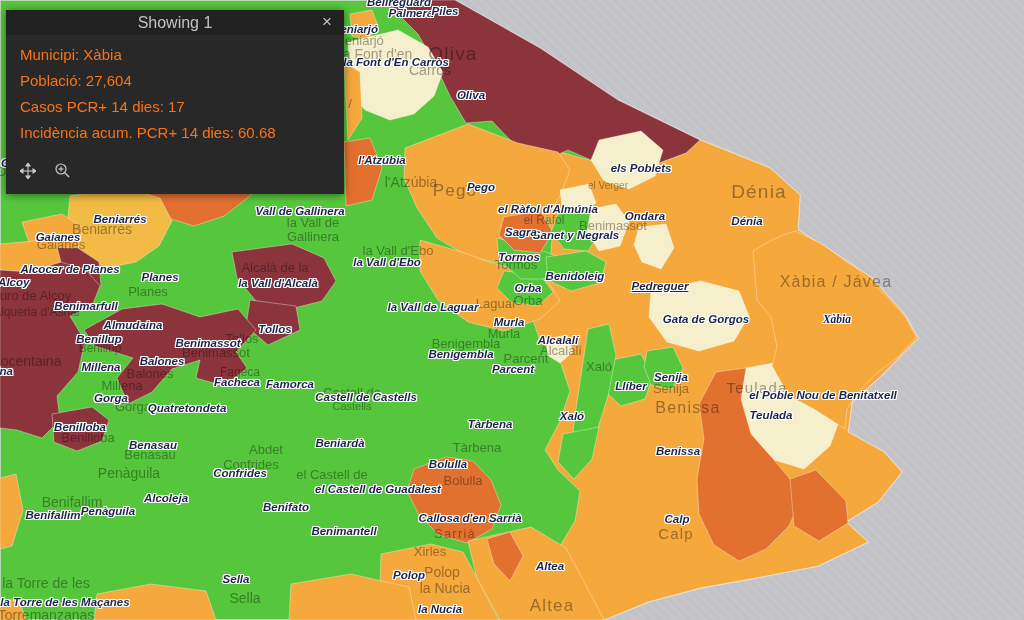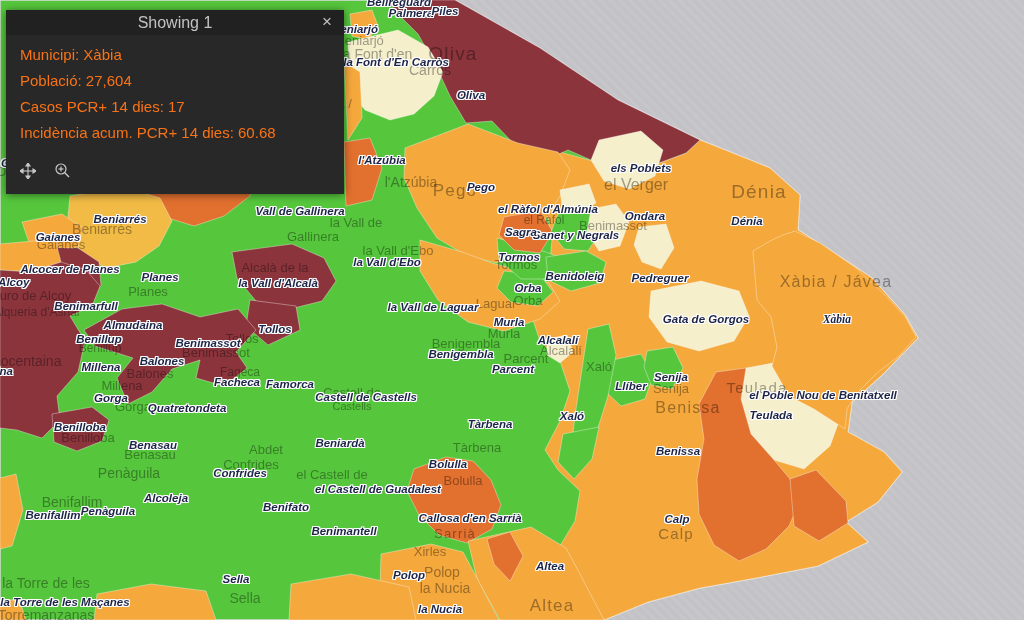--- a/index.html
+++ b/index.html
@@ -102,21 +102,21 @@
       <span class="bm" style="left: 341px; top: 103px; font-size: 13px;">ga /</span>
       <span class="bm" style="left: 337px; top: 117px; font-size: 13px;">ga</span>
       <span class="bm" style="left: 411px; top: 182px; font-size: 14px;">l'Atzúbia</span>
       <span class="bm sp" style="left: 455px; top: 191px; font-size: 17px;">Pego</span>
       <span class="bm" style="left: 10px; top: 171px; font-size: 13px;">Otos</span>
       <span class="bm" style="left: 49px; top: 183px; font-size: 13px;">Beniatjar</span>
       <span class="bm" style="left: 97px; top: 167px; font-size: 13px;">Salem</span>
       <span class="bm" style="left: 192px; top: 188px; font-size: 14px;">l'Orxà / Lorcha</span>
       <span class="bm" style="left: 102px; top: 229px; font-size: 14px;">Beniarrés</span>
       <span class="bm" style="left: 61px; top: 244px; font-size: 13px;">Gaianes</span>
-      <span class="bm" style="left: 313px; top: 222px; font-size: 13px; margin-left: 43px;">la Vall de</span>
+      <span class="bm" style="left: 313px; top: 222px; font-size: 13px;">la Vall de</span>
       <span class="bm" style="left: 313px; top: 236px; font-size: 13px;">Gallinera</span>
       <span class="bm" style="left: 275px; top: 267px; font-size: 13px;">Alcalà de la</span>
       <span class="bm" style="left: 30px; top: 295px; font-size: 13px;">Muro de Alcoy</span>
       <span class="bm" style="left: 37px; top: 312px; font-size: 12px;">Alqueria d'Asnar</span>
       <span class="bm" style="left: 26px; top: 361px; font-size: 14px;">Cocentaina</span>
       <span class="bm" style="left: 148px; top: 291px; font-size: 13px;">Planes</span>
       <span class="bm" style="left: 100px; top: 348px; font-size: 12px;">Benillup</span>
       <span class="bm" style="left: 216px; top: 352px; font-size: 13px;">Benimassot</span>
       <span class="bm" style="left: 242px; top: 338px; font-size: 13px;">Tollos</span>
       <span class="bm" style="left: 150px; top: 373px; font-size: 13px;">Balones</span>
@@ -150,21 +150,21 @@
       <span class="bm" style="left: 561px; top: 350px; font-size: 13px;">Alcalalí</span>
       <span class="bm" style="left: 526px; top: 358px; font-size: 13px;">Parcent</span>
       <span class="bm" style="left: 466px; top: 343px; font-size: 13px;">Benigembla</span>
       <span class="bm" style="left: 504px; top: 333px; font-size: 13px;">Murla</span>
       <span class="bm" style="left: 496px; top: 303px; font-size: 13px;">Laguar</span>
       <span class="bm" style="left: 398px; top: 250px; font-size: 13px;">la Vall d'Ebo</span>
       <span class="bm" style="left: 516px; top: 264px; font-size: 13px;">Tormos</span>
       <span class="bm" style="left: 528px; top: 300px; font-size: 13px;">Orba</span>
       <span class="bm" style="left: 544px; top: 220px; font-size: 12px;">el Ràfol</span>
       <span class="bm" style="left: 613px; top: 225px; font-size: 13px;">Benimassot</span>
-      <span class="bm" style="left: 636px; top: 185px; font-size: 16px;">el Verger</span>
+      <span class="bm" style="left: 608px; top: 185px; font-size: 10px;">el Verger</span>
       <span class="bm sp" style="left: 759px; top: 192px; font-size: 19px;">Dénia</span>
       <span class="bm sp" style="left: 836px; top: 282px; font-size: 16px;">Xàbia / Jávea</span>
     </div>
   <div class="labels" id="ovlayer">
       <span class="ov" style="left: 399px; top: 2px;">Bellreguard</span>
       <span class="ov" style="left: 411px; top: 13px;">Palmera</span>
       <span class="ov" style="left: 445px; top: 11px;">Piles</span>
       <span class="ov" style="left: 355px; top: 29px;">Beniarjó</span>
       <span class="ov" style="left: 396px; top: 62px;">la Font d'En Carròs</span>
       <span class="ov" style="left: 471px; top: 95px;">Oliva</span>
@@ -220,21 +220,21 @@
       <span class="ov" style="left: 558px; top: 340px;">Alcalalí</span>
       <span class="ov" style="left: 572px; top: 416px;">Xaló</span>
       <span class="ov" style="left: 631px; top: 386px;">Llíber</span>
       <span class="ov" style="left: 671px; top: 377px;">Senija</span>
       <span class="ov" style="left: 678px; top: 451px;">Benissa</span>
       <span class="ov" style="left: 677px; top: 519px;">Calp</span>
       <span class="ov" style="left: 706px; top: 319px; text-align: center;">Gata de Gorgos</span>
       <span class="ov" style="left: 837px; top: 319px; font-family: Liberation Serif, serif;">Xàbia</span>
       <span class="ov" style="left: 823px; top: 395px;">el Poble Nou de Benitatxell</span>
       <span class="ov" style="left: 771px; top: 415px;">Teulada</span>
-      <span class="ov" style="left: 660px; top: 278px;">Pedreguer</span>
+      <span class="ov" style="left: 660px; top: 286px; text-decoration: underline;">Pedreguer</span>
       <span class="ov" style="left: 645px; top: 216px;">Ondara</span>
       <span class="ov" style="left: 576px; top: 235px;">Sanet y Negrals</span>
       <span class="ov" style="left: 548px; top: 209px;">el Ràfol d'Almúnia</span>
       <span class="ov" style="left: 521px; top: 232px;">Sagra</span>
       <span class="ov" style="left: 519px; top: 257px;">Tormos</span>
       <span class="ov" style="left: 575px; top: 276px;">Benidoleig</span>
       <span class="ov" style="left: 528px; top: 288px;">Orba</span>
       <span class="ov" style="left: 641px; top: 168px;">els Poblets</span>
       <span class="ov" style="left: 747px; top: 221px;">Dénia</span>
     </div>

